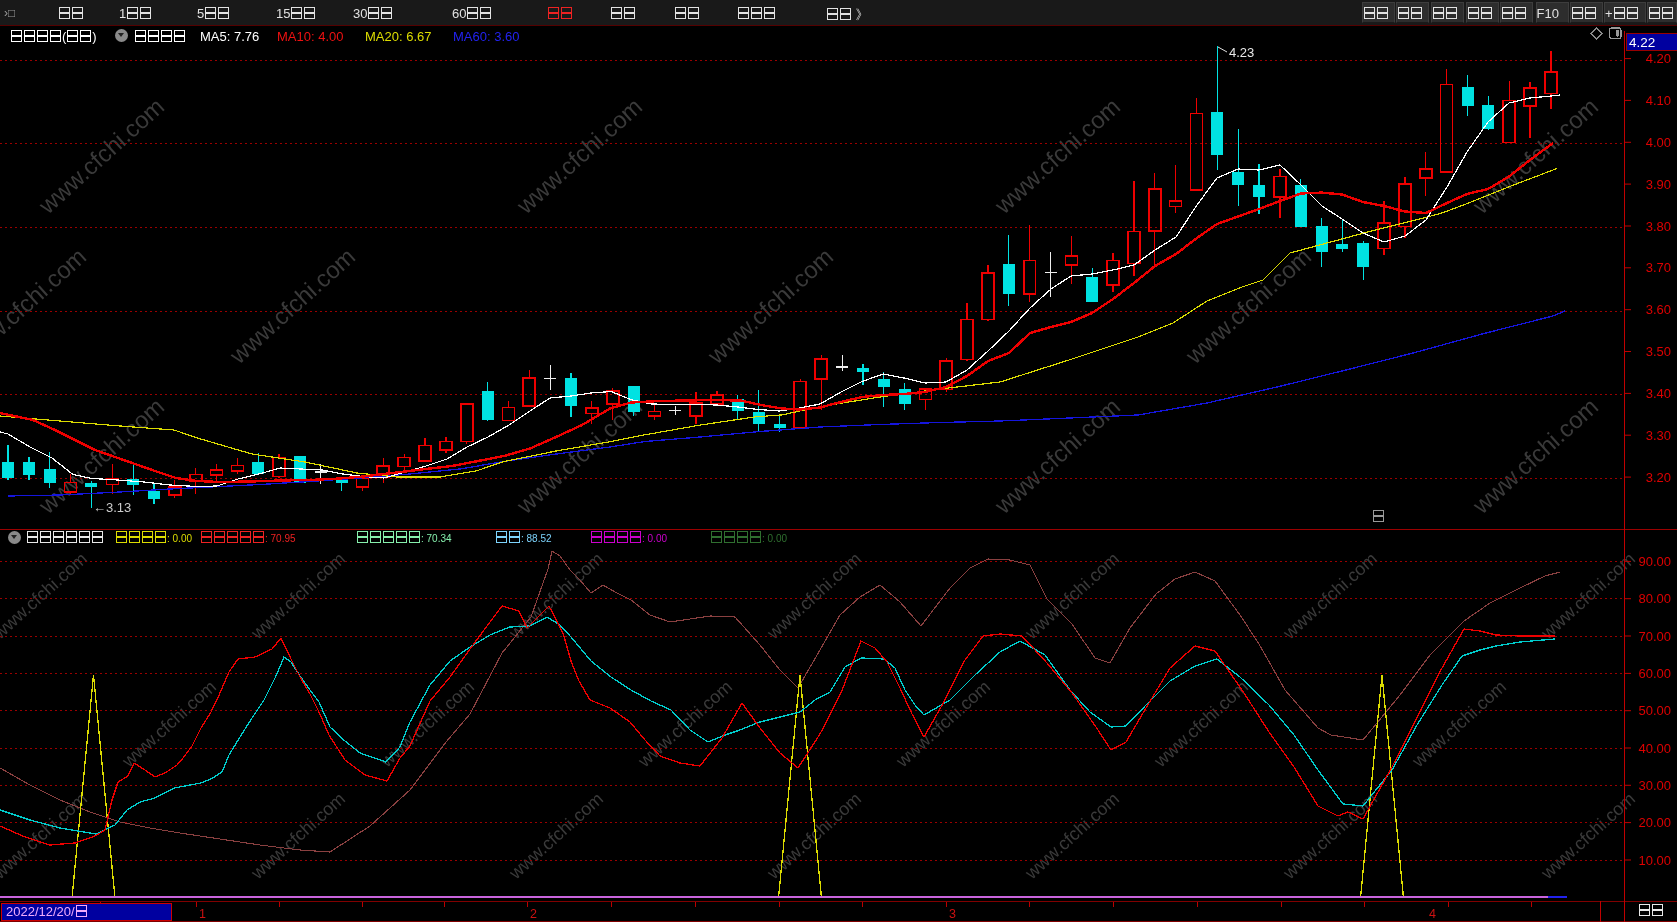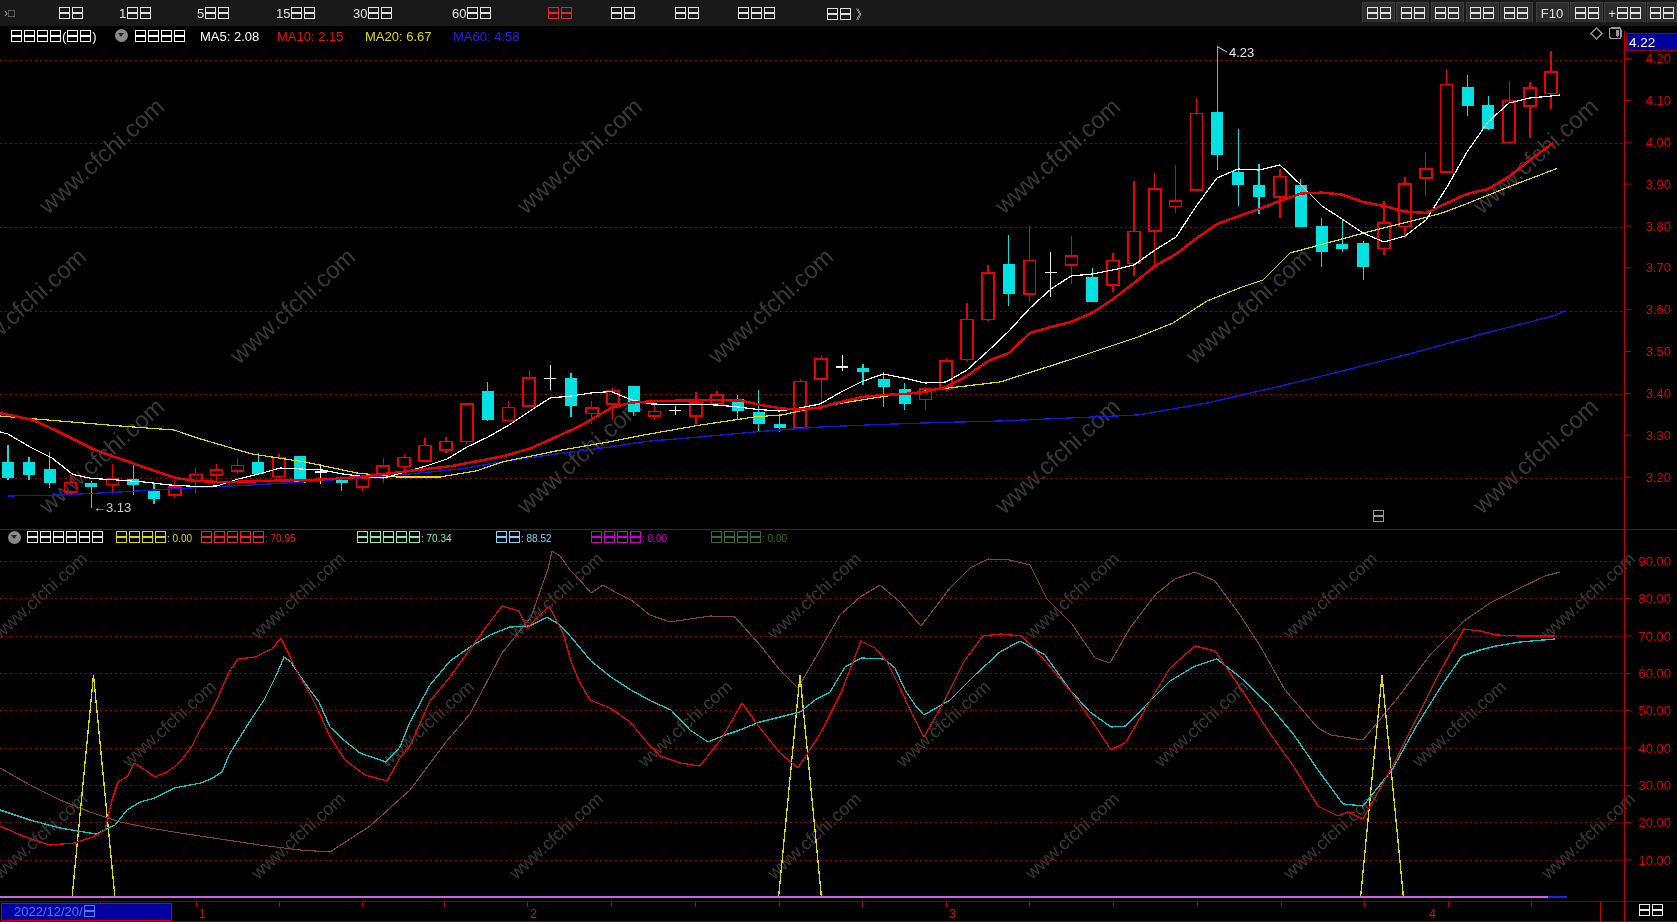--- a/index.html
+++ b/index.html
@@ -2,28 +2,28 @@
 <html><head><meta charset="utf-8"><style>
 *{margin:0;padding:0;box-sizing:border-box}
 html,body{width:1677px;height:922px;background:#000;overflow:hidden;font-family:"Liberation Sans",sans-serif;}
 #page{position:relative;width:1677px;height:922px;background:#000}
 .h{display:inline-block;width:11px;height:12px;border:1px solid currentColor;margin:0 1px;vertical-align:-1px;
 background:linear-gradient(to bottom,transparent 42%,currentColor 42%,currentColor 56%,transparent 56%)}
 .abs{position:absolute;white-space:nowrap}
 #row1{position:absolute;left:0;top:0;width:1677px;height:26px;background:#191919;border-bottom:1px solid #550000}
 .m{position:absolute;top:6px;font-size:13px;color:#e2e2e2}
 .btn{position:absolute;top:2px;height:21px;background:#2d2d2d;border:1px solid #3d3d3d;border-bottom-color:#1a1a1a;
-color:#e2e2e2;font-size:13px;text-align:center;padding-top:3px}
+color:#e2e2e2;font-size:13px;padding-top:3px}
 #row2{position:absolute;left:0;top:26px;width:1340px;height:19px;background:#000}
 .t2{position:absolute;top:3px;font-size:13px}
 .circ{position:absolute;width:13px;height:13px;border-radius:50%;background:#8a8a8a}
 .circ:after{content:"";position:absolute;left:3px;top:4px;border-left:3.5px solid transparent;border-right:3.5px solid transparent;border-top:4.5px solid #222}
 #lowhdr{position:absolute;left:0;top:530px;width:1620px;height:16px;background:#000}
 .t3{position:absolute;top:1px;font-size:10px}
-#datebox{position:absolute;left:2px;top:904px;width:168px;height:16px;color:#3b82f6;font-size:13px;padding-left:12px;z-index:5}
+#datebox{position:absolute;left:2px;top:904px;width:168px;height:16px;color:#f0abfc;font-size:13px;padding-left:4px;z-index:5}
 </style></head>
 <body>
 <div id="page">
 <svg width="1677" height="922" viewBox="0 0 1677 922" style="position:absolute;left:0;top:0" shape-rendering="crispEdges" text-rendering="optimizeSpeed">
 <rect x="0" y="0" width="1677" height="922" fill="#000"></rect>
 <g fill="#3a3a3a" font-family="Liberation Sans, sans-serif" shape-rendering="auto">
 <text font-size="24" transform="translate(48,215) rotate(-42)">www.cfchi.com</text>
 <text font-size="24" transform="translate(526,215) rotate(-42)">www.cfchi.com</text>
 <text font-size="24" transform="translate(1004,215) rotate(-42)">www.cfchi.com</text>
 <text font-size="24" transform="translate(1482,215) rotate(-42)">www.cfchi.com</text>
@@ -380,24 +380,24 @@
  <div class="btn" style="left:1499.5px;width:33px"><b class="h"></b><b class="h"></b></div>
  <div class="btn" style="left:1535.5px;width:33px">F10</div>
  <div class="btn" style="left:1570px;width:33px"><b class="h"></b><b class="h"></b></div>
  <div class="btn" style="left:1604px;width:42px">+<b class="h"></b><b class="h"></b></div>
  <div class="btn" style="left:1647px;width:30px"><b class="h"></b><b class="h"></b></div>
 </div>
 <div id="row2">
  <div class="t2" style="left:10px;color:#fff"><b class="h"></b><b class="h"></b><b class="h"></b><b class="h"></b>(<b class="h"></b><b class="h"></b>)</div>
  <div class="circ" style="left:115px;top:3px"></div>
  <div class="t2" style="left:134px;color:#fff"><b class="h"></b><b class="h"></b><b class="h"></b><b class="h"></b></div>
- <div class="t2" style="left:200px;color:#fff">MA5: 2.08</div>
- <div class="t2" style="left:277px;color:#ee1111">MA10: 2.15</div>
+ <div class="t2" style="left:200px;color:#fff">MA5: 7.76</div>
+ <div class="t2" style="left:277px;color:#ee1111">MA10: 4.00</div>
  <div class="t2" style="left:365px;color:#dddd00">MA20: 6.67</div>
- <div class="t2" style="left:453px;color:#2222ee">MA60: 4.58</div>
+ <div class="t2" style="left:453px;color:#2222ee">MA60: 3.60</div>
 </div>
 <div id="lowhdr">
  <div class="circ" style="left:8px;top:1px"></div>
  <div class="t3" style="left:26px;color:#e8e8e8"><b class="h"></b><b class="h"></b><b class="h"></b><b class="h"></b><b class="h"></b><b class="h"></b></div>
  <div class="t3" style="left:115px;color:#dcdc00"><b class="h"></b><b class="h"></b><b class="h"></b><b class="h"></b>: 0.00</div>
  <div class="t3" style="left:200px;color:#ee2222"><b class="h"></b><b class="h"></b><b class="h"></b><b class="h"></b><b class="h"></b>: 70.95</div>
  <div class="t3" style="left:356px;color:#86efac"><b class="h"></b><b class="h"></b><b class="h"></b><b class="h"></b><b class="h"></b>: 70.34</div>
  <div class="t3" style="left:495px;color:#7dd3fc"><b class="h"></b><b class="h"></b>: 88.52</div>
  <div class="t3" style="left:590px;color:#cc00cc"><b class="h"></b><b class="h"></b><b class="h"></b><b class="h"></b>: 0.00</div>
  <div class="t3" style="left:710px;color:#2f6f2f"><b class="h"></b><b class="h"></b><b class="h"></b><b class="h"></b>: 0.00</div>

